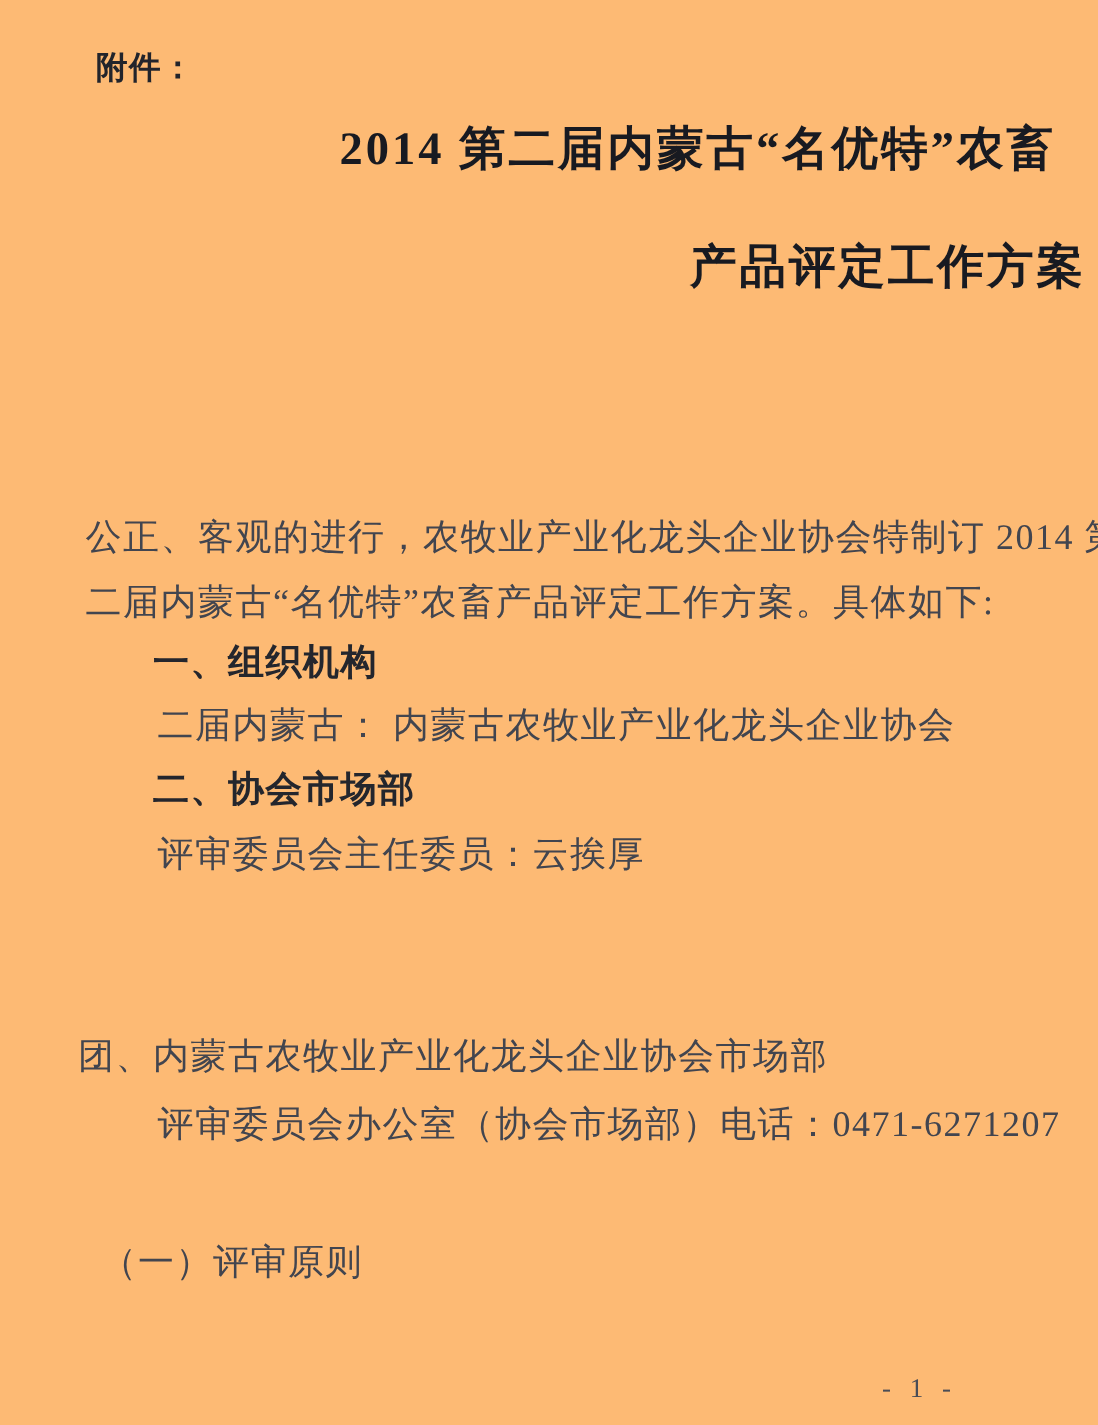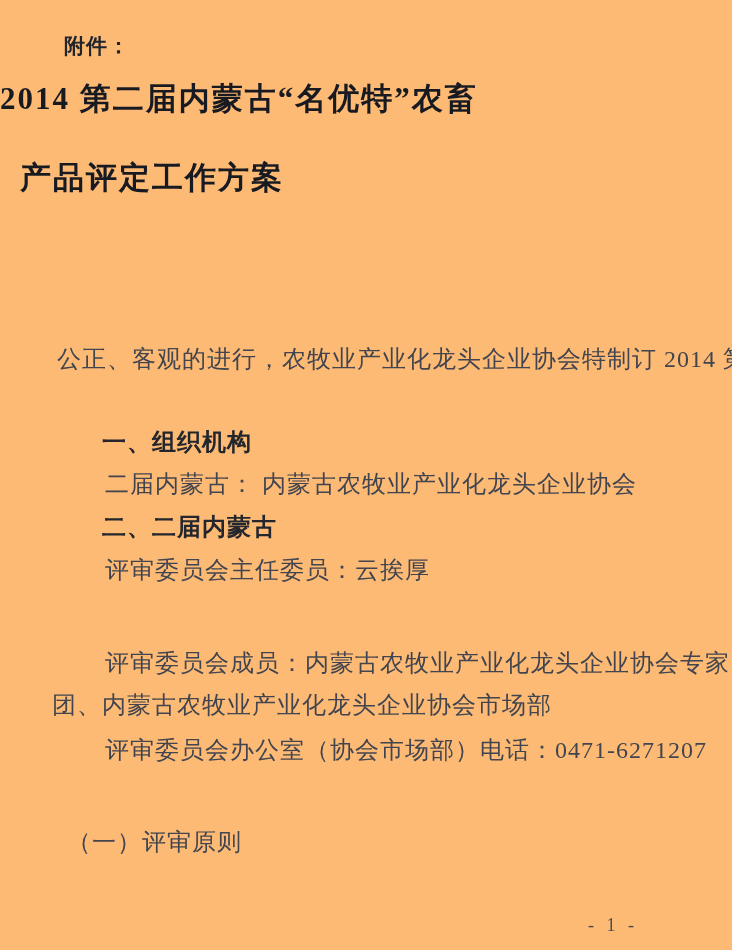--- a/index.html
+++ b/index.html
@@ -27,21 +27,21 @@
   .attachment {
     font-family: "Liberation Sans", sans-serif;
     font-weight: 600;
     font-size: 21px;
     color: #22242b;
     letter-spacing: 1px;
   }
   .doc-title {
     left: 0;
     width: 704px;
-    text-align: left;
+    text-align: right;
     font-family: "Liberation Serif", serif;
     font-weight: 700;
     font-size: 31px;
     color: #181a21;
     letter-spacing: 2px;
   }
   .body-text {
     font-family: "Liberation Serif", serif;
     font-size: 24px;
     color: #42454f;
@@ -68,31 +68,31 @@
 
   <div class="line attachment" style="top:35px; left:64px;">附件：</div>
 
   <div class="line doc-title" style="top:83px;">2014 第二届内蒙古“名优特”农畜</div>
 
   <div class="line doc-title" style="top:162px;padding-left:20px;">产品评定工作方案</div>
 
 
   <div class="line body-text" style="top:347px; left:57px;">公正、客观的进行，农牧业产业化龙头企业协会特制订 2014 第</div>
 
+  <div class="line body-text" style="top:390px; left:57px;">二届内蒙古“名优特”农畜产品评定工作方案。具体如下:</div>
 
   <div class="line heading" style="top:430px; left:102px;">一、组织机构</div>
 
   <div class="line body-text" style="top:472px; left:105px;">二届内蒙古：  内蒙古农牧业产业化龙头企业协会</div>
 
-  <div class="line heading" style="top:515px; left:102px;">二、二届内蒙古</div>
+  <div class="line heading" style="top:515px; left:102px;">二、协会市场部</div>
 
   <div class="line body-text" style="top:558px; left:105px;">评审委员会主任委员：云挨厚</div>
 
 
-  <div class="line body-text" style="top:651px; left:105px;">评审委员会成员：内蒙古农牧业产业化龙头企业协会专家</div>
 
   <div class="line body-text" style="top:693px; left:52px;">团、内蒙古农牧业产业化龙头企业协会市场部</div>
 
   <div class="line body-text" style="top:738px; left:105px;">评审委员会办公室（协会市场部）电话：0471-6271207</div>
 
 
   <div class="line body-text" style="top:830px; left:67px;">（一）评审原则</div>
 
   <div class="line page-number" style="top:916px; left:588px;">- 1 -</div>
 

